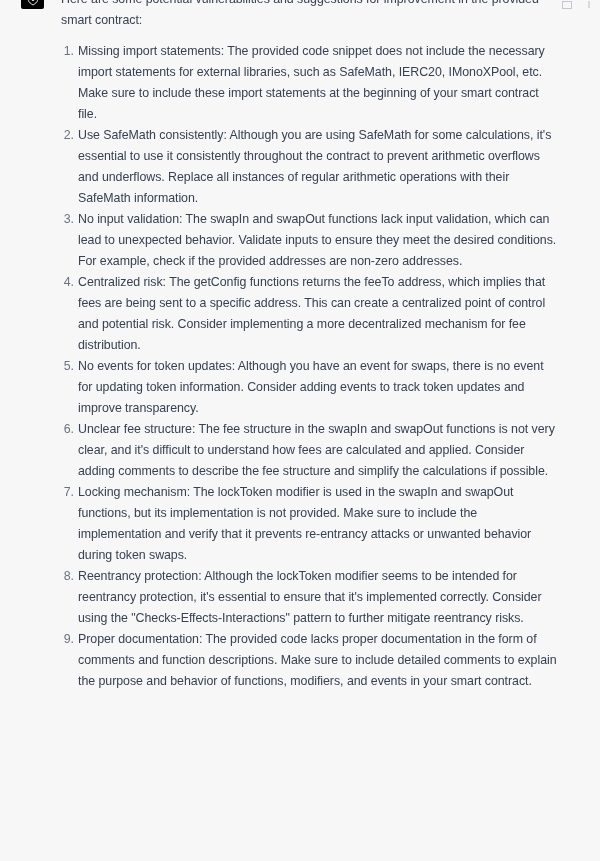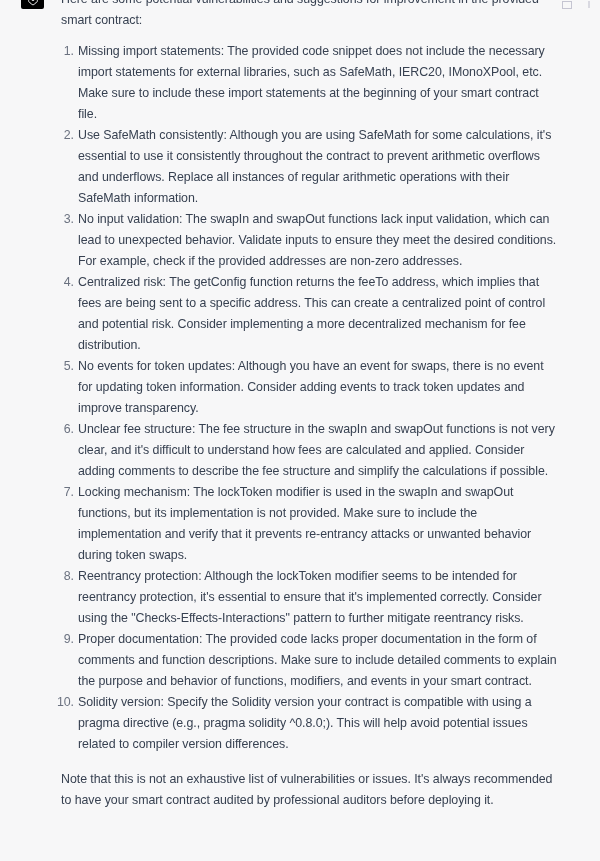--- a/index.html
+++ b/index.html
@@ -115,24 +115,22 @@
     </span>
   </div>
 
   <div class="content">
     <p class="intro">Here are some potential vulnerabilities and suggestions for improvement in the provided smart contract:</p>
 
     <ol class="points">
       <li><span class="num">1.</span><span>Missing import statements: The provided code snippet does not include the necessary import statements for external libraries, such as SafeMath, IERC20, IMonoXPool, etc. Make sure to include these import statements at the beginning of your smart contract file.</span></li>
       <li><span class="num">2.</span><span>Use SafeMath consistently: Although you are using SafeMath for some calculations, it's essential to use it consistently throughout the contract to prevent arithmetic overflows and underflows. Replace all instances of regular arithmetic operations with their SafeMath information.</span></li>
       <li><span class="num">3.</span><span>No input validation: The swapIn and swapOut functions lack input validation, which can lead to unexpected behavior. Validate inputs to ensure they meet the desired conditions. For example, check if the provided addresses are non-zero addresses.</span></li>
-      <li><span class="num">4.</span><span>Centralized risk: The getConfig function returns the feeTo address, which implies that fees are being sent to a specific address. This can create a centralized point of control and potential risk. Consider implementing a more decentralized mechanism for fee distribution.</span></li>
+      <li><span class="num">4.</span><span>Centralized risk: The getConfig functions returns the feeTo address, which implies that fees are being sent to a specific address. This can create a centralized point of control and potential risk. Consider implementing a more decentralized mechanism for fee distribution.</span></li>
       <li><span class="num">5.</span><span>No events for token updates: Although you have an event for swaps, there is no event for updating token information. Consider adding events to track token updates and improve transparency.</span></li>
       <li><span class="num">6.</span><span>Unclear fee structure: The fee structure in the swapIn and swapOut functions is not very clear, and it's difficult to understand how fees are calculated and applied. Consider adding comments to describe the fee structure and simplify the calculations if possible.</span></li>
       <li><span class="num">7.</span><span>Locking mechanism: The lockToken modifier is used in the swapIn and swapOut functions, but its implementation is not provided. Make sure to include the implementation and verify that it prevents re-entrancy attacks or unwanted behavior during token swaps.</span></li>
       <li><span class="num">8.</span><span>Reentrancy protection: Although the lockToken modifier seems to be intended for reentrancy protection, it's essential to ensure that it's implemented correctly. Consider using the "Checks-Effects-Interactions" pattern to further mitigate reentrancy risks.</span></li>
       <li><span class="num">9.</span><span>Proper documentation: The provided code lacks proper documentation in the form of comments and function descriptions. Make sure to include detailed comments to explain the purpose and behavior of functions, modifiers, and events in your smart contract.</span></li>
-      <li class="wide"><span class="num">10.</span><span>Solidity version: Specify the Solidity version your contract is compatible with using a pragma directive (e.g., pragma solidity ^0.8.0;). This will help avoid potential issues related to compiler version differences.</span></li>
     </ol>
 
-    <p class="outro">Note that this is not an exhaustive list of vulnerabilities or issues. It's always recommended to have your smart contract audited by professional auditors before deploying it.</p>
   </div>
 </div>
 
 </body></html>

